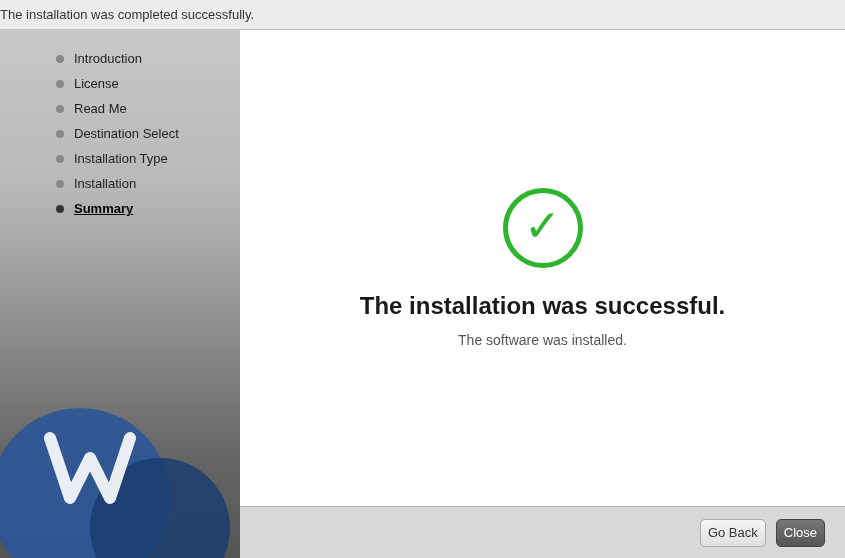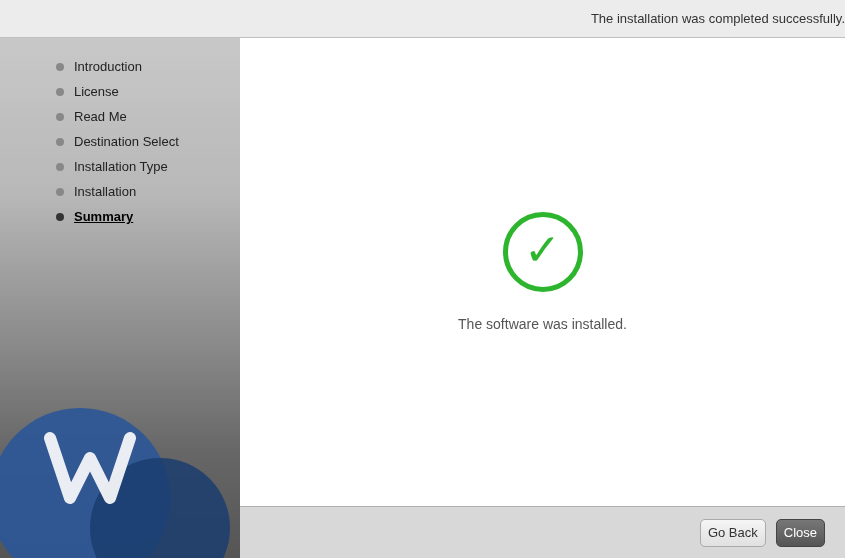--- a/index.html
+++ b/index.html
@@ -16,25 +16,25 @@
 
     .window {
       width: 845px;
       height: 558px;
       display: flex;
       flex-direction: column;
       background: #d0d0d0;
     }
 
     .title-bar {
-      height: 38px;
+      height: 30px;
       background: #ececec;
       display: flex;
       align-items: center;
-      justify-content: flex-end;
+      justify-content: flex-start;
       border-bottom: 1px solid #c0c0c0;
       flex-shrink: 0;
     }
 
     .title-bar-text {
       font-size: 13px;
       color: #333;
       font-weight: 400;
     }
 
@@ -241,20 +241,21 @@
       </div>
     </div>
 
     <div class="main-panel">
       <div class="main-content">
 
         <div class="success-icon">
           <span class="checkmark">✓</span>
         </div>
 
+        <div class="success-title">The installation was successful.</div>
 
         <div class="success-subtitle">The software was installed.</div>
 
       </div>
 
       <div class="bottom-bar">
         <button class="btn btn-secondary">Go Back</button>
         <button class="btn btn-primary">Close</button>
       </div>
     </div>

